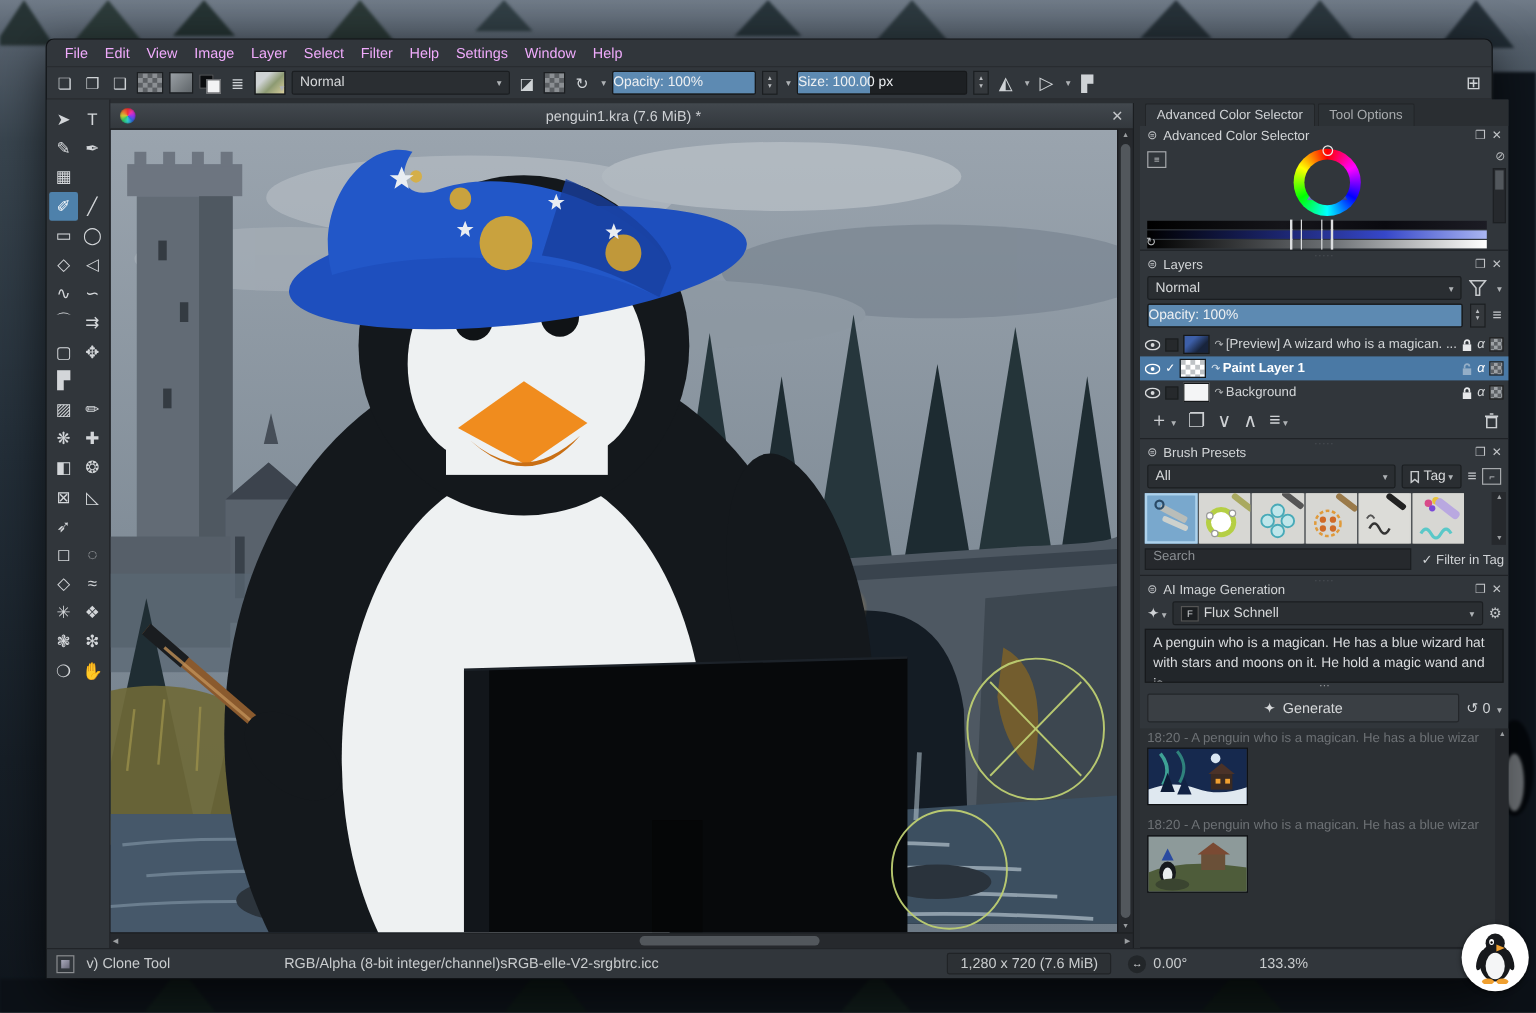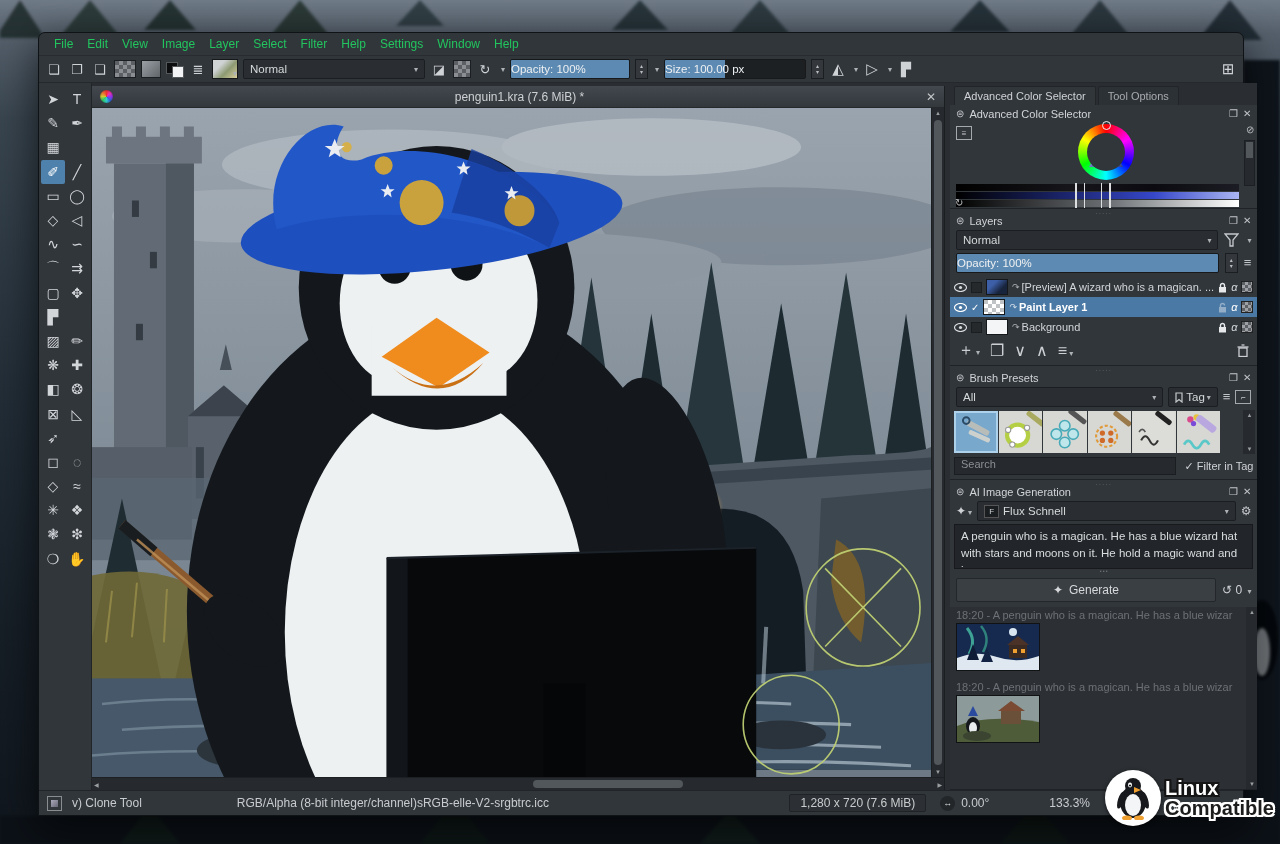--- a/index.html
+++ b/index.html
@@ -9,21 +9,21 @@
     background:linear-gradient(180deg,#707b88 0%,#55606c 4%,#39454f 14%,#232e38 45%,#161e26 75%,#10161d 100%);
   }
   #wallpaper{position:absolute;inset:0;filter:blur(1.5px)}
   
   .win{position:absolute;left:38px;top:32px;width:1204px;height:782px;display:flex;flex-direction:column;
        background:#31363b;border:1px solid #101316;border-radius:7px 7px 0 0;box-shadow:0 12px 40px rgba(0,0,0,.65)}
   .titlebar{height:24px;flex:0 0 24px;background:#10141d;border-radius:6px 6px 0 0;display:flex;align-items:center;justify-content:center;position:relative}
   .titlebar .t{font-size:12px;font-weight:bold;color:#d9dbde}
   .win-btn{position:absolute;right:11px;top:7px;width:11px;height:11px;border-radius:50%;background:#4a6fb0}
   .menubar{height:22px;flex:0 0 22px;display:flex;align-items:center;padding:0 8px;border-bottom:1px solid #282c30}
-  .menu-item{padding:0 7px;font-size:12px;color:#22c55e}
+  .menu-item{padding:0 7px;font-size:12px;color:#f0abfc}
   .toolbar{height:26px;flex:0 0 26px;display:flex;align-items:center;padding:0 6px;gap:5px;border-bottom:1px solid #26292c}
   .tbtn{min-width:18px;height:18px;display:flex;align-items:center;justify-content:center;color:#cfd3d6;font-size:13px}
   .caret{font-size:8px;color:#aeb2b5;margin-left:2px}
   .checker-sm{width:20px;height:16px;border:1px solid #1c1f22;
      background:repeating-conic-gradient(#8b8f93 0 25%,#5c6064 0 50%) 0 0/8px 8px}
   .gray-sm{width:18px;height:16px;border:1px solid #1c1f22;background:linear-gradient(135deg,#9aa0a5,#5f6569)}
   .fgbg{width:18px;height:18px;position:relative}
   .fgbg .fg{position:absolute;left:0;top:2px;width:10px;height:10px;background:#0b0d0f;border:1px solid #55585b}
   .fgbg .bg{position:absolute;right:0;bottom:0;width:10px;height:10px;background:#f2f3f4;border:1px solid #55585b}
   .brushthumb{width:24px;height:18px;border:1px solid #16181a;background:linear-gradient(135deg,#cfd3d4 30%,#8d9a72 60%,#d9cf9e);display:flex;align-items:flex-end;justify-content:flex-end}
@@ -779,17 +779,13 @@
       <ellipse cx="19" cy="29" rx="8" ry="11" fill="#f4f5f6"></ellipse>
       <ellipse cx="16" cy="9" rx="2" ry="2.4" fill="#fff"></ellipse>
         <circle cx="16" cy="9.4" r="1" fill="#000"></circle>
       <polygon points="20,11 27,14 20,17" fill="#f0a030"></polygon>
       <ellipse cx="13" cy="42" rx="5" ry="2.5" fill="#f0a030"></ellipse>
       <ellipse cx="25" cy="42" rx="5" ry="2.5" fill="#f0a030"></ellipse>
       <ellipse cx="7" cy="24" rx="3" ry="9" fill="#17191c" transform="rotate(18 7 24)"></ellipse>
       <ellipse cx="31" cy="24" rx="3" ry="9" fill="#17191c" transform="rotate(-18 31 24)"></ellipse>
     </svg>
   </div>
-  <div class="logo-text">
-    <div class="lt1">Linux</div>
-    <div class="lt2">Compatible</div>
-  </div>
 </div>
 
 </body></html>

